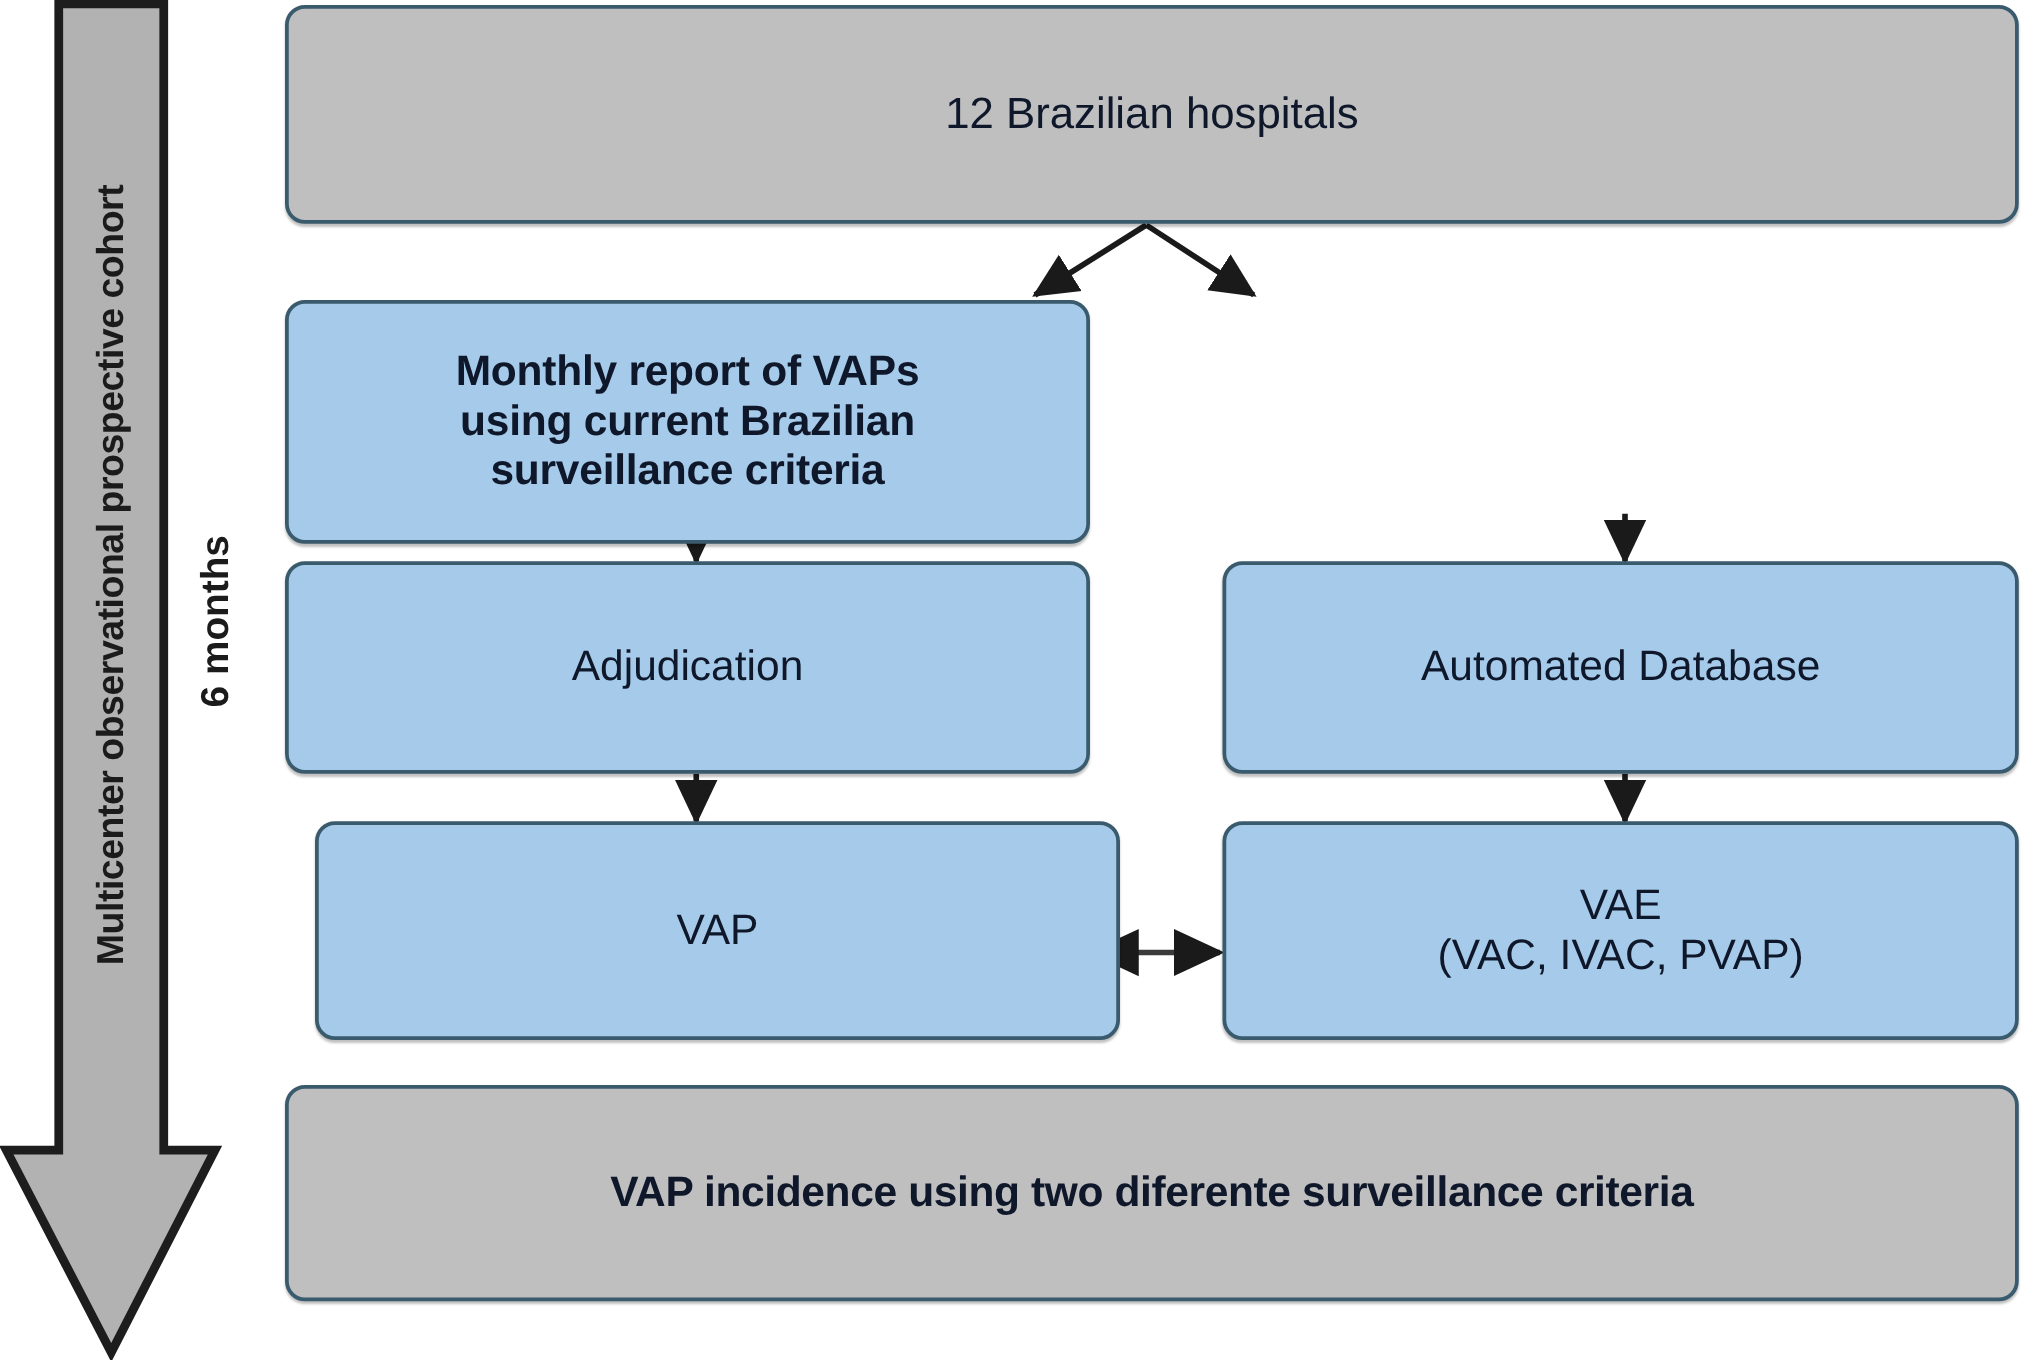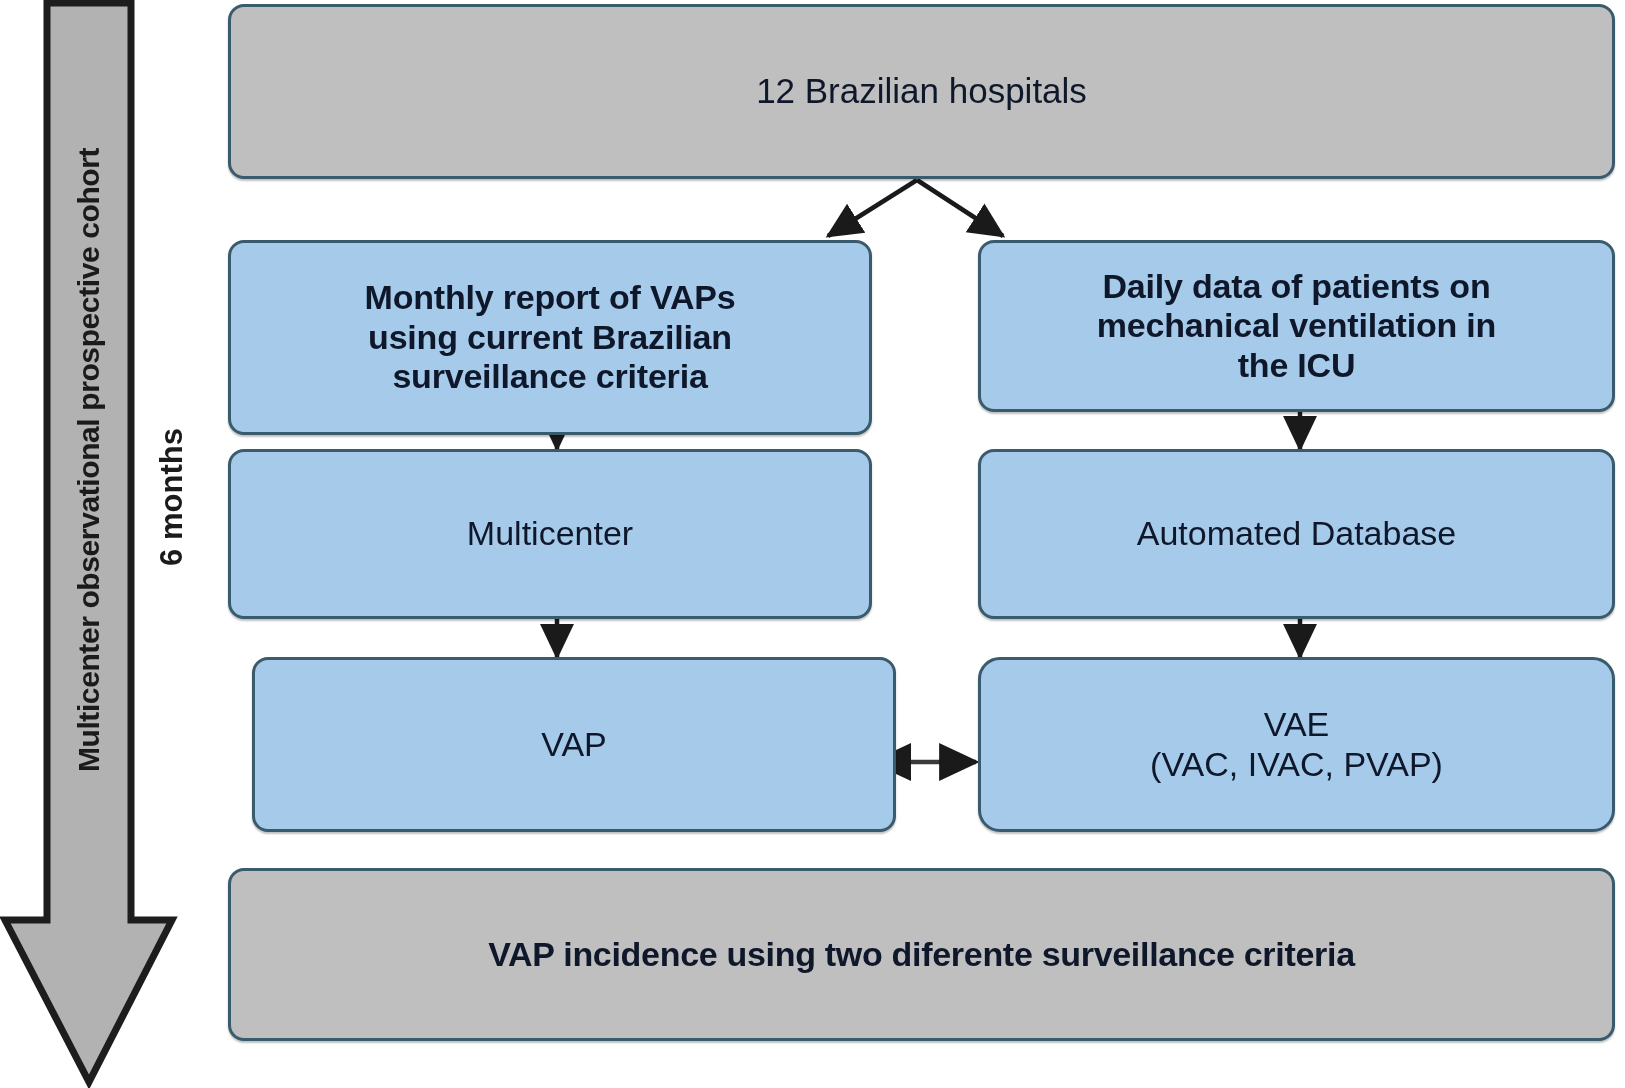--- a/index.html
+++ b/index.html
@@ -132,39 +132,34 @@
   <div class="node gray" style="left:228px; top:4px; width:1387px; height:175px;">
     <span class="txt t-title">12 Brazilian hospitals</span>
   </div>
 
   <div class="node blue" style="left:228px; top:240px; width:644px; height:195px;">
     <span class="txt t-boldwrap">Monthly report of VAPs
 using current Brazilian
 surveillance criteria</span>
   </div>
 
-  <div class="node blue" style="left:978px; top:240px; width:637px; height:172px;">
-    <span class="txt t-boldwrap">Daily data of patients on
-mechanical ventilation in
-the ICU</span>
-  </div>
 
   <div class="node blue" style="left:228px; top:449px; width:644px; height:170px;">
-    <span class="txt t-plain">Multicenter</span>
+    <span class="txt t-plain">Adjudication</span>
   </div>
 
   <div class="node blue" style="left:978px; top:449px; width:637px; height:170px;">
     <span class="txt t-plain">Automated Database</span>
   </div>
 
   <div class="node blue" style="left:228px; top:657px; width:644px; height:175px;margin-left:24px;">
     <span class="txt t-plain">VAP</span>
   </div>
 
-  <div class="node blue" style="left:978px; top:657px; width:637px; height:175px;border-radius:22px;">
+  <div class="node blue" style="left:978px; top:657px; width:637px; height:175px;">
     <span class="txt t-plain">VAE
 (VAC, IVAC, PVAP)</span>
   </div>
 
   <div class="node gray" style="left:228px; top:868px; width:1387px; height:173px;">
     <span class="txt t-bottom">VAP incidence using two diferente surveillance criteria</span>
   </div>
 
 </div>
 

